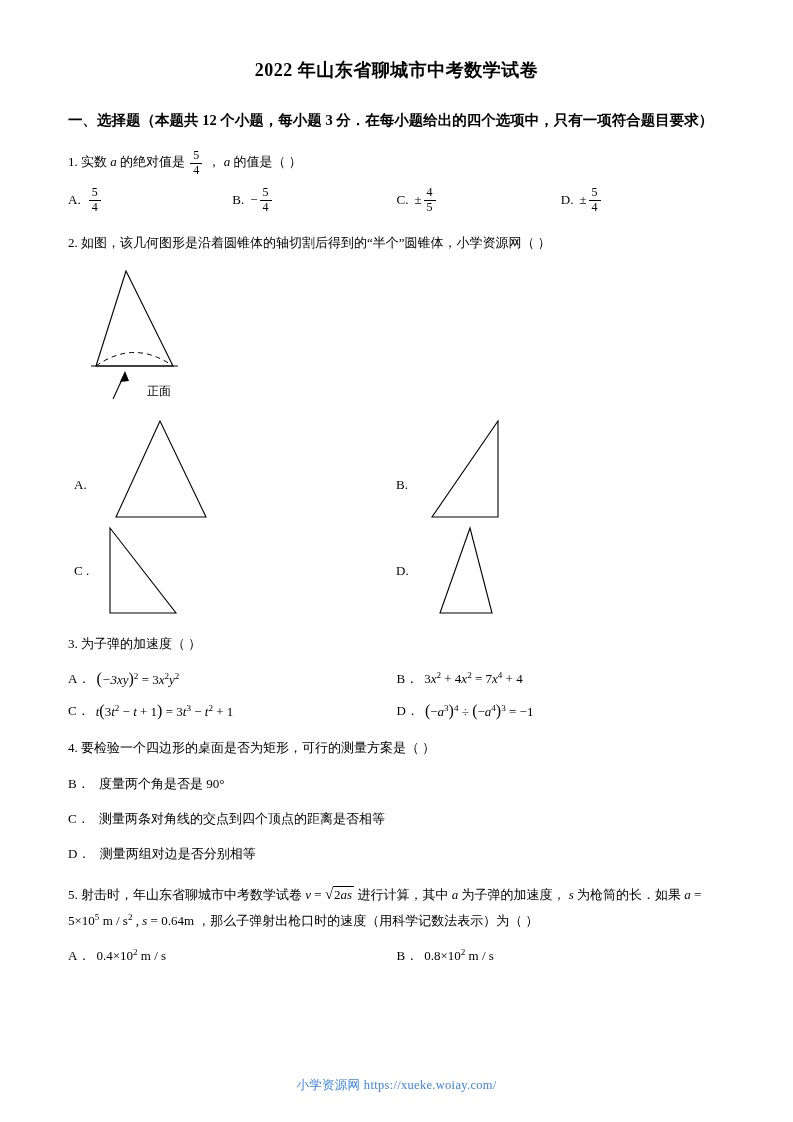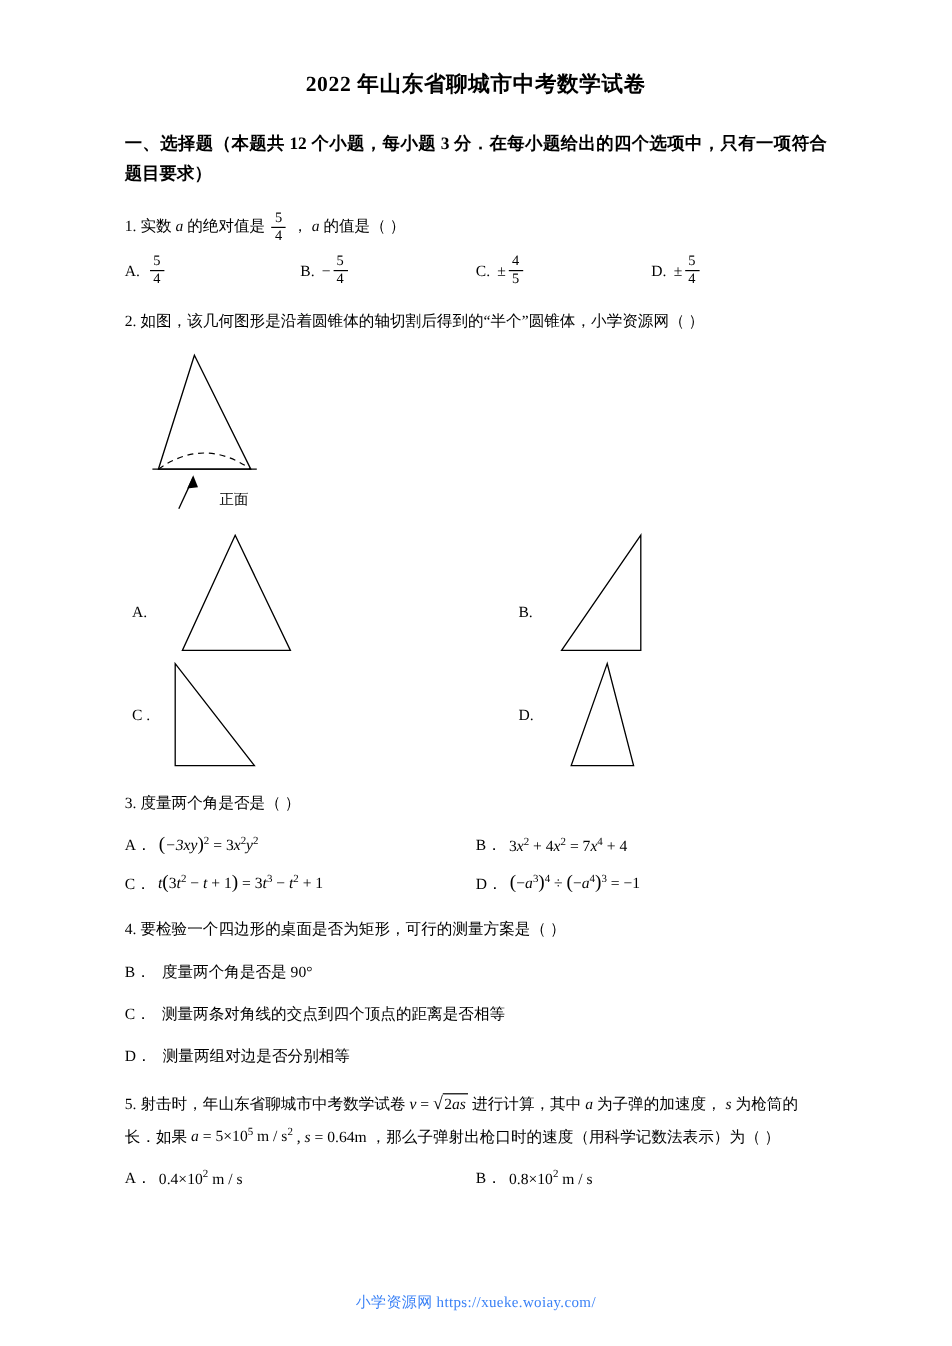--- a/index.html
+++ b/index.html
@@ -14,21 +14,21 @@
     font-family: "Liberation Serif", serif;
     color: #000000;
     overflow: hidden;
   }
   .page {
     position: absolute;
     left: 0; top: 0;
     width: 793px;
     height: 1122px;
     box-sizing: border-box;
-    padding: 0 104px;
+    padding: 0 68px;
   }
   .doc-title {
     text-align: center;
     font-size: 18px;
     font-weight: bold;
     margin-top: 58px;
     letter-spacing: 0.5px;
   }
   .section-head {
     font-size: 14.5px;
@@ -206,21 +206,21 @@
     </svg>
 
     <div class="cf-label" style="left:328px; top:148px;">D.</div>
     <svg style="position:absolute; left:352px; top:108px;" width="120" height="100" viewBox="0 0 120 100">
       <polygon points="50,5 20,90 72,90" fill="none" stroke="#000" stroke-width="1.1"></polygon>
     </svg>
   </div>
 
   <div class="q" style="margin-top:2px;">
     <span>3.</span>
-    <span>度量两个角是否是（      ）</span>
+    <span>为子弹的加速度（      ）</span>
   </div>
 
   <div class="two-col">
     <div>
       <span class="opt-label">A．</span>
       <span>
         <span class="paren-big">(</span><span class="mi">−3xy</span><span class="paren-big">)</span><sup>2</sup> = 3<span class="mi">x</span><sup>2</sup><span class="mi">y</span><sup>2</sup>
       </span>
     </div>
     <div>

